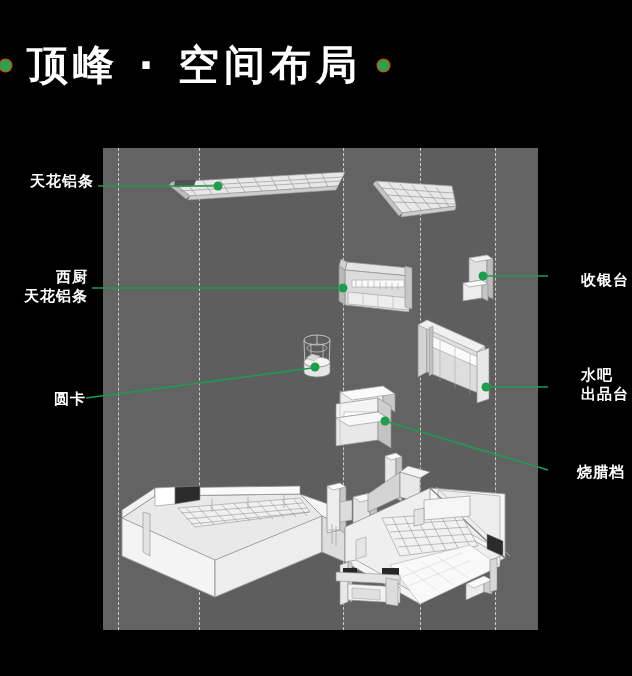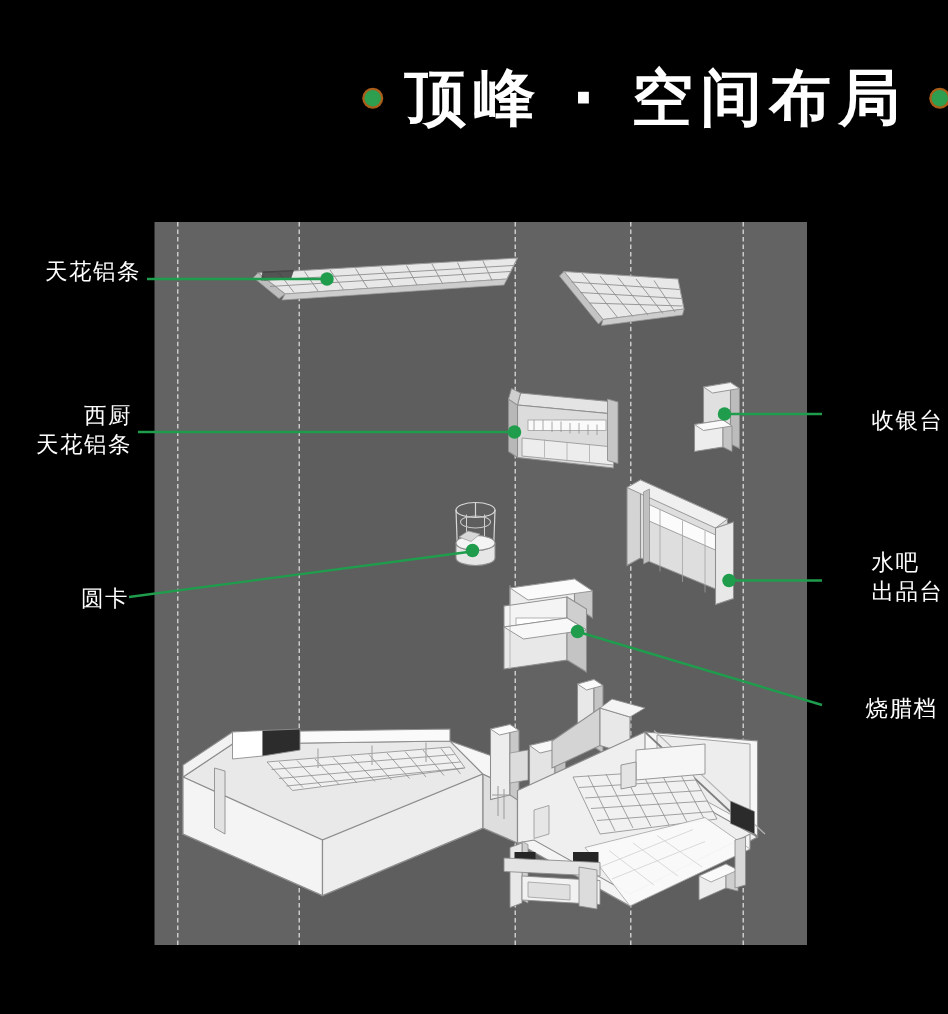--- a/index.html
+++ b/index.html
@@ -19,21 +19,21 @@
 
   
   .title-bar {
     position: absolute;
     left: 0;
     top: 36px;
     width: 632px;
     height: 58px;
     display: flex;
     align-items: center;
-    justify-content: flex-end;
+    justify-content: flex-start;
     gap: 16px;
   }
   .title-dot {
     width: 11px;
     height: 11px;
     border-radius: 50%;
     background: #2e9e4f;
     box-shadow: 0 0 0 1.5px rgba(200,110,30,0.85);
     flex: 0 0 auto;
   }
@@ -79,21 +79,21 @@
     width: 632px;
     height: 676px;
     pointer-events: none;
   }
 
   
   .label {
     position: absolute;
     color: #ffffff;
     font-size: 15px;
-    font-weight: normal;
+    font-weight: bold;
     line-height: 1.25;
     letter-spacing: 1px;
     white-space: pre-line;
     text-shadow: 0 0 3px #000;
   }
   .label.left  { text-align: right; }
   .label.right { text-align: left; padding-left: 21px; }
 
   .leader-layer {
     position: absolute;

